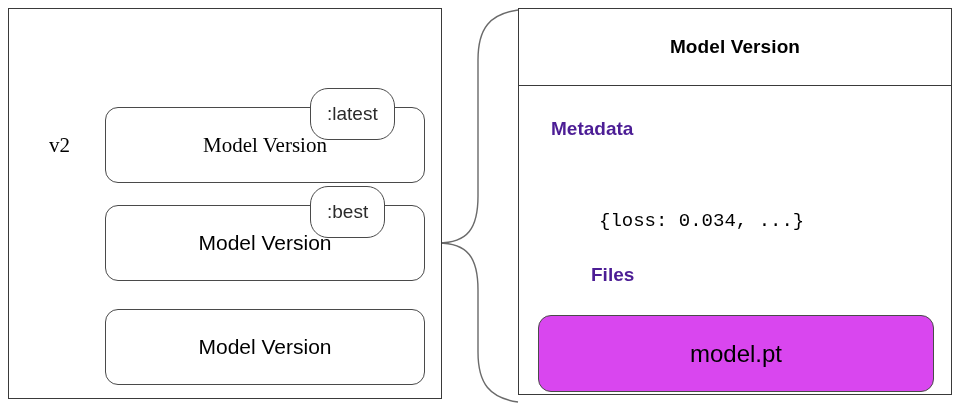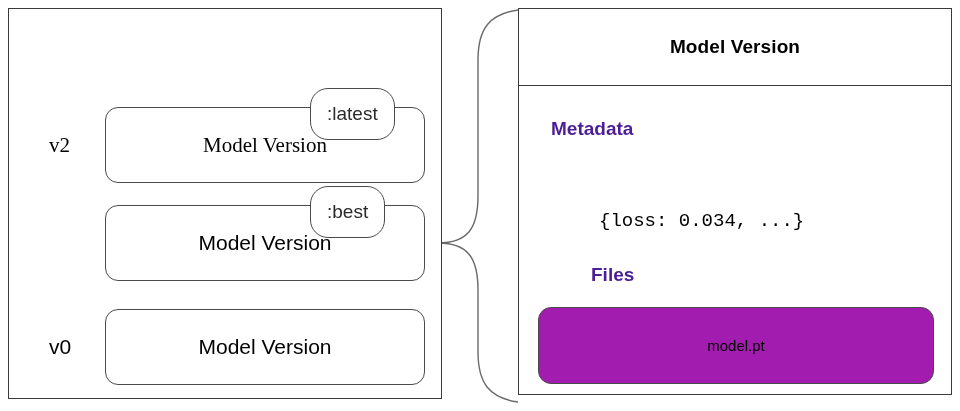--- a/index.html
+++ b/index.html
@@ -123,27 +123,28 @@
     color: #000;
     white-space: pre;
   }
   .file-box {
     position: absolute;
     left: 19px;
     width: 396px;
     height: 77px;
     border: 1.2px solid #4a4a4a;
     border-radius: 13px;
-    background: #a21caf;
-    box-sizing: border-box;
-    display: flex;
-    align-items: center;
-    justify-content: center;
-    font-size: 15px;
-    color: #000;
+    background: #d946ef;
+    box-sizing: border-box;
+    display: flex;
+    align-items: center;
+    justify-content: center;
+    font-size: 24px;
+    color: #000;
+    margin-top: 8px;
   }
 
   
   #connector {
     position: absolute;
     left: 0;
     top: 0;
     width: 960px;
     height: 411px;
     pointer-events: none;
@@ -170,21 +171,20 @@
       <div class="version-row" style="top: 19px; font-family: Liberation Serif, serif;">
         <div class="version-label">v2</div>
         <div class="version-box">Model Version</div>
       </div>
 
       <div class="version-row" style="top: 117px;">
         <div class="version-box">Model Version</div>
       </div>
 
       <div class="version-row" style="top: 221px;">
-        <div class="version-label">v0</div>
         <div class="version-box">Model Version</div>
       </div>
 
     </div>
   </div>
 
   <div class="tag-chip" style="left: 310px; top: 88px;">:latest</div>
 
   <div class="tag-chip" style="left: 310px; top: 186px;">:best</div>
 

